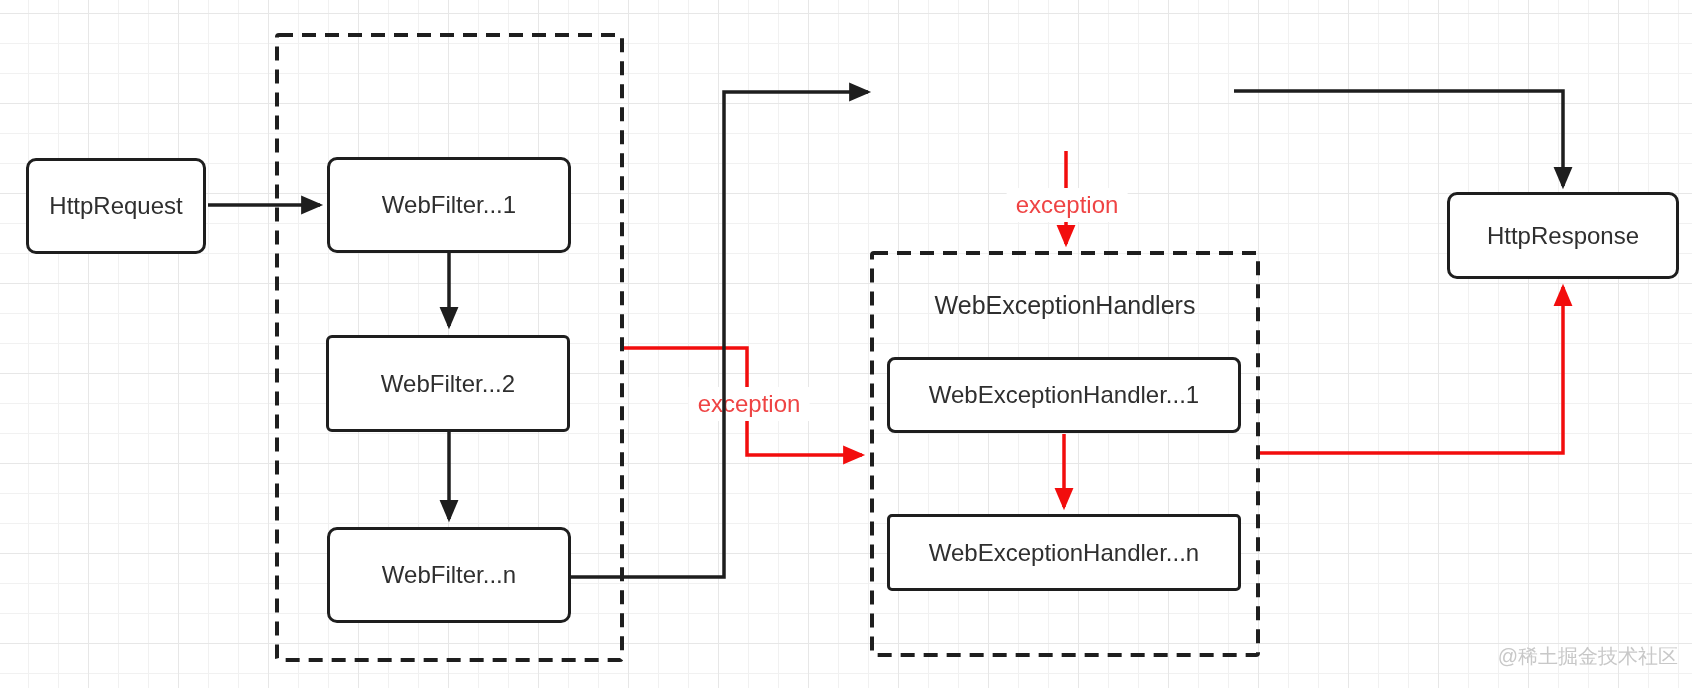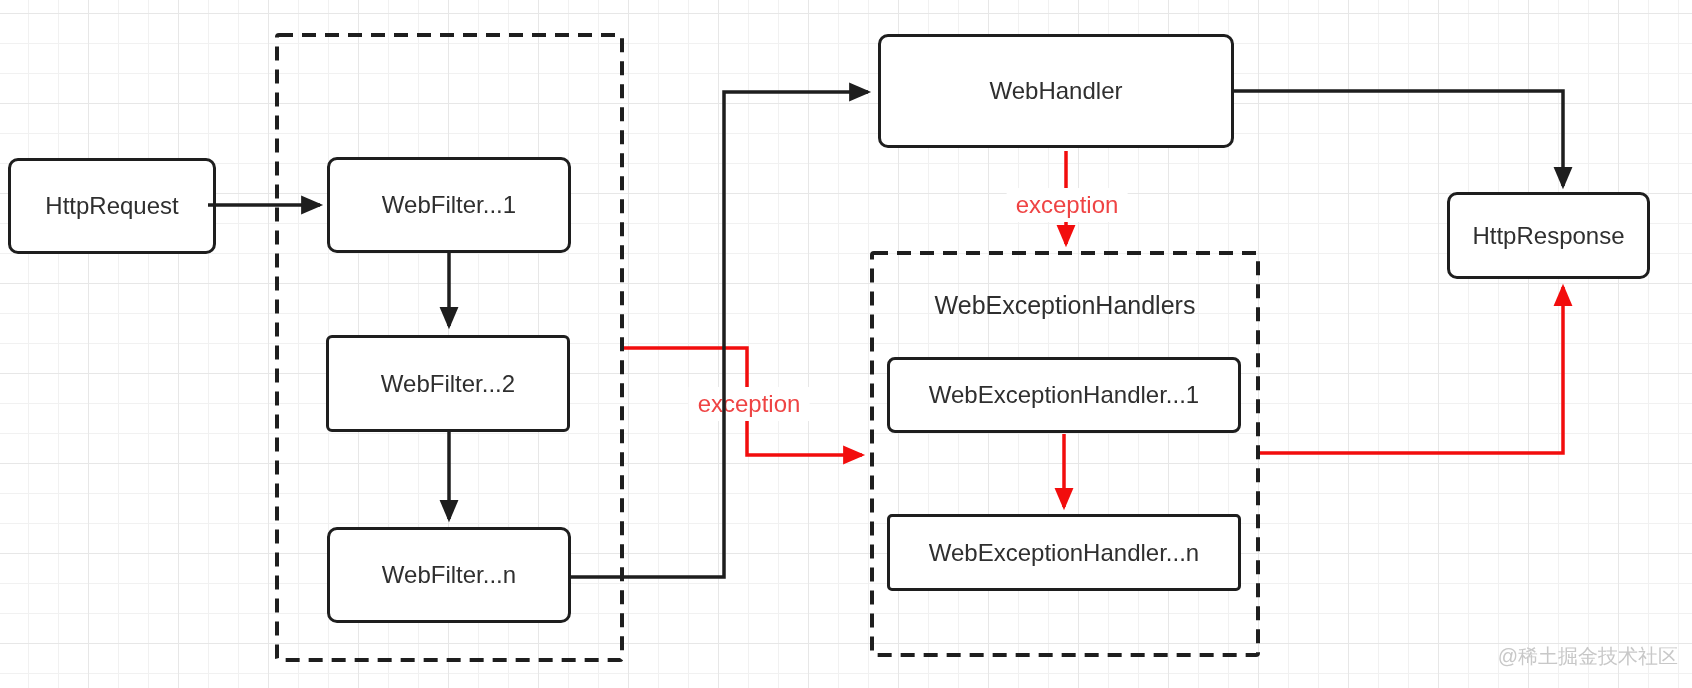--- a/index.html
+++ b/index.html
@@ -78,38 +78,37 @@
       <marker id="arrow-red" viewBox="0 0 12 10" refX="10" refY="5" markerWidth="26" markerHeight="21" markerUnits="userSpaceOnUse" orient="auto">
         <path d="M1,0.5 L11.5,5 L1,9.5 Z" fill="#f20d0d"></path>
       </marker>
     </defs>
     <path class="edge" d="M1066,151 L1066,244" marker-end="url(#arrow-red)" stroke="#f20d0d"></path>
     <path class="edge" d="M622,348 L747,348 L747,455 L862,455" marker-end="url(#arrow-red)" stroke="#f20d0d"></path>
     <path class="edge" d="M1064,434 L1064,507" marker-end="url(#arrow-red)" stroke="#f20d0d"></path>
     <path class="edge" d="M1258,453 L1563,453 L1563,287" marker-end="url(#arrow-red)" stroke="#f20d0d"></path>
   </svg>
 
-  <div class="node" style="left:8px; top:158px; width:208px; height:96px;">HttpRequest</div>
+  <div class="node" style="left:26px; top:158px; width:180px; height:96px;">HttpRequest</div>
 
 
   <div class="node" style="left:327px; top:157px; width:244px; height:96px;">WebFilter...1</div>
 
   <div class="node" style="left:326px; top:335px; width:244px; height:97px;border-radius:6px;">WebFilter...2</div>
 
   <div class="node" style="left:327px; top:527px; width:244px; height:96px;">WebFilter...n</div>
 
-  <div class="node" style="left:878px; top:34px; width:356px; height:114px;">WebHandler</div>
 
   <div class="group-title" style="left:872px; top:288px; width:386px; height:34px;">WebExceptionHandlers</div>
 
   <div class="node" style="left:887px; top:357px; width:354px; height:76px; border-radius:8px;">WebExceptionHandler...1</div>
 
   <div class="node" style="left:887px; top:514px; width:354px; height:77px; border-radius:5px;">WebExceptionHandler...n</div>
 
-  <div class="node" style="left:1447px; top:192px; width:203px; height:87px;">HttpResponse</div>
+  <div class="node" style="left:1447px; top:192px; width:232px; height:87px;">HttpResponse</div>
 
   <div class="edge-label" style="left:1067px; top:205px;">exception</div>
 
   <div class="edge-label" style="left:749px; top:404px;">exception</div>
 
   <div class="watermark">@稀土掘金技术社区</div>
 
   <svg class="layer" id="layer-over">
     <defs>
       <marker id="arrow-black" viewBox="0 0 12 10" refX="10" refY="5" markerWidth="26" markerHeight="21" markerUnits="userSpaceOnUse" orient="auto">

